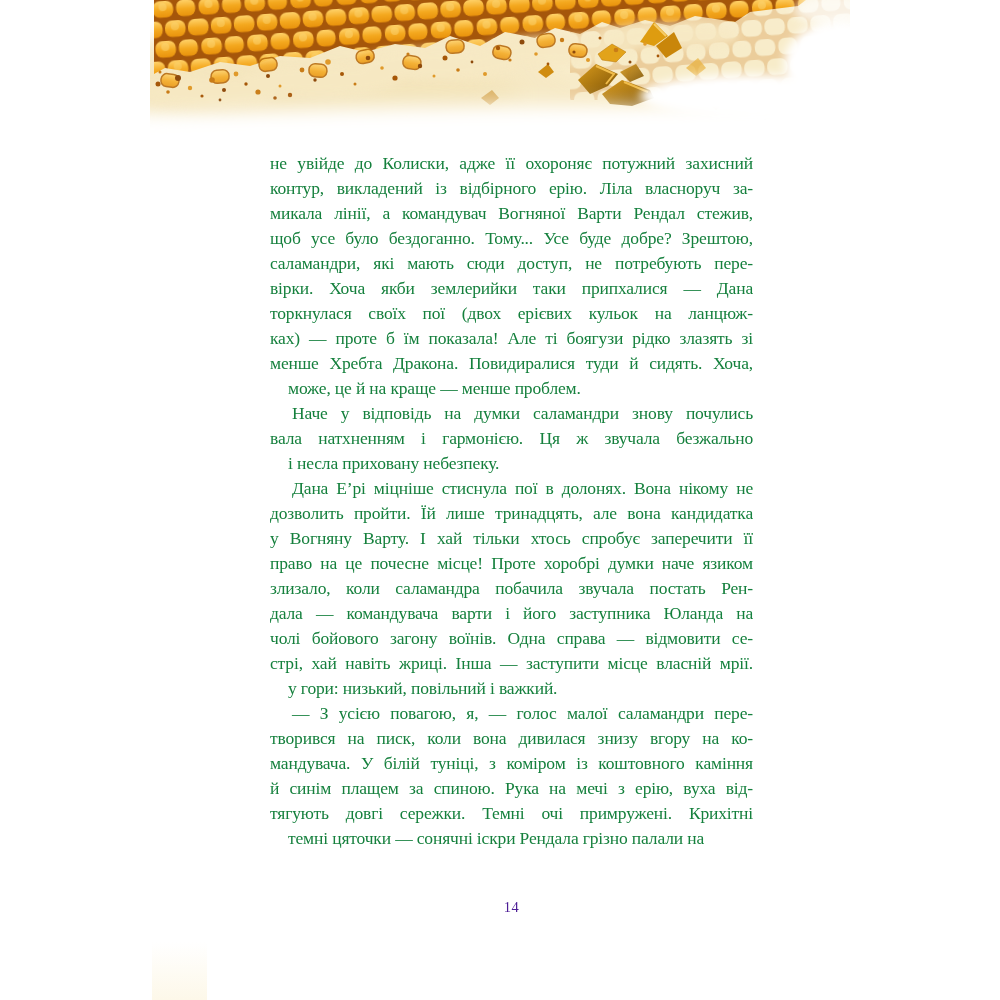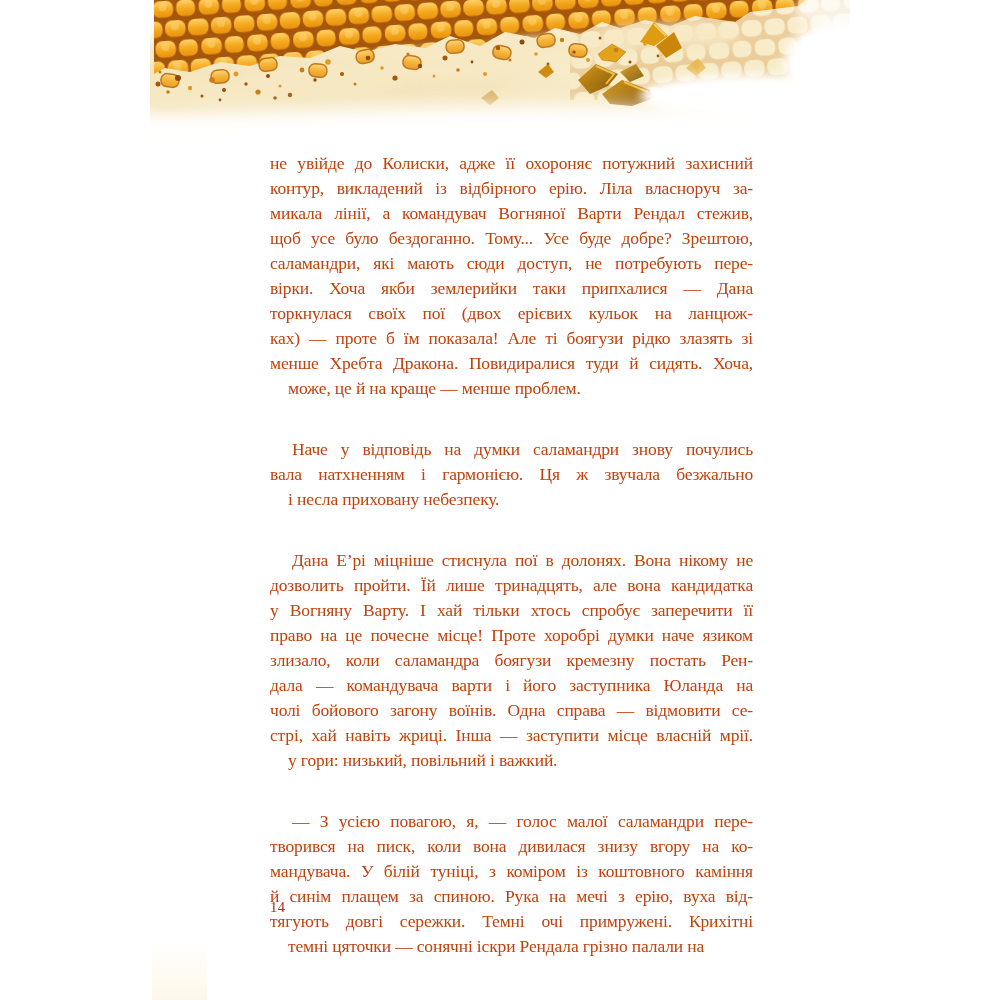--- a/index.html
+++ b/index.html
@@ -1,30 +1,30 @@
 <!DOCTYPE html>
 <html><head>
 <meta charset="utf-8">
 <style>
   html,body{margin:0;padding:0;background:#ffffff;}
   body{width:1000px;height:1000px;overflow:hidden;font-family:"Liberation Serif",serif;}
   .page{position:relative;width:700px;height:1000px;margin:0 auto;background:#ffffff;}
   .header-art{position:absolute;top:0;left:0;width:700px;height:150px;display:block;}
   .text-column{
     position:absolute;left:120px;top:151px;width:483px;
-    color:#c2410c;font-size:17.5px;line-height:25px;letter-spacing:-0.15px;
+    color:#15803d;font-size:17.5px;line-height:25px;letter-spacing:-0.15px;
   }
   .line{height:25px;overflow:hidden;text-align:justify;}
   .line::after{content:"";display:inline-block;width:100%;height:0;}
-  .line.indent{text-indent:22px;margin-top:36px;}
+  .line.indent{text-indent:22px;}
   .line.last{text-align:left;margin-left:18px;}
   .line.last::after{content:none;}
   .page-number{
-    position:absolute;top:899px;left:120px;width:483px;
-    font-size:14.5px;color:#b91c1c;letter-spacing:0.5px;
+    position:absolute;top:899px;left:120px;width:483px;text-align:center;
+    font-size:14.5px;color:#4c1d95;letter-spacing:0.5px;
   }
   .bottom-tint{
     position:absolute;left:2px;bottom:0;width:55px;height:58px;
     background:linear-gradient(to top,#fdf8e9,rgba(253,248,233,0));
     pointer-events:none;
   }
 </style>
 </head>
 <body>
 
@@ -178,21 +178,21 @@
       <div class="line">ках) — проте б їм показала! Але ті боягузи рідко злазять зі</div>
       <div class="line">менше Хребта Дракона. Повидиралися туди й сидять. Хоча,</div>
       <div class="line last">може, це й на краще — менше проблем.</div>
       <div class="line indent">Наче у відповідь на думки саламандри знову почулись</div>
       <div class="line">вала натхненням і гармонією. Ця ж звучала безжально</div>
       <div class="line last">і несла приховану небезпеку.</div>
       <div class="line indent">Дана Е’рі міцніше стиснула пої в долонях. Вона нікому не</div>
       <div class="line">дозволить пройти. Їй лише тринадцять, але вона кандидатка</div>
       <div class="line">у Вогняну Варту. І хай тільки хтось спробує заперечити її</div>
       <div class="line">право на це почесне місце! Проте хоробрі думки наче язиком</div>
-      <div class="line">злизало, коли саламандра боягузи кремезну постать Рен-</div>
+      <div class="line">злизало, коли саламандра побачила звучала постать Рен-</div>
       <div class="line">дала — командувача варти і його заступника Юланда на</div>
       <div class="line">чолі бойового загону воїнів. Одна справа — відмовити се-</div>
       <div class="line">стрі, хай навіть жриці. Інша — заступити місце власній мрії.</div>
       <div class="line last">у гори: низький, повільний і важкий.</div>
       <div class="line indent">— З усією повагою, я, — голос малої саламандри пере-</div>
       <div class="line">творився на писк, коли вона дивилася знизу вгору на ко-</div>
       <div class="line">мандувача. У білій туніці, з коміром із коштовного каміння</div>
       <div class="line">й синім плащем за спиною. Рука на мечі з ерію, вуха від-</div>
       <div class="line">тягують довгі сережки. Темні очі примружені. Крихітні</div>
       <div class="line last">темні цяточки — сонячні іскри Рендала грізно палали на</div>

